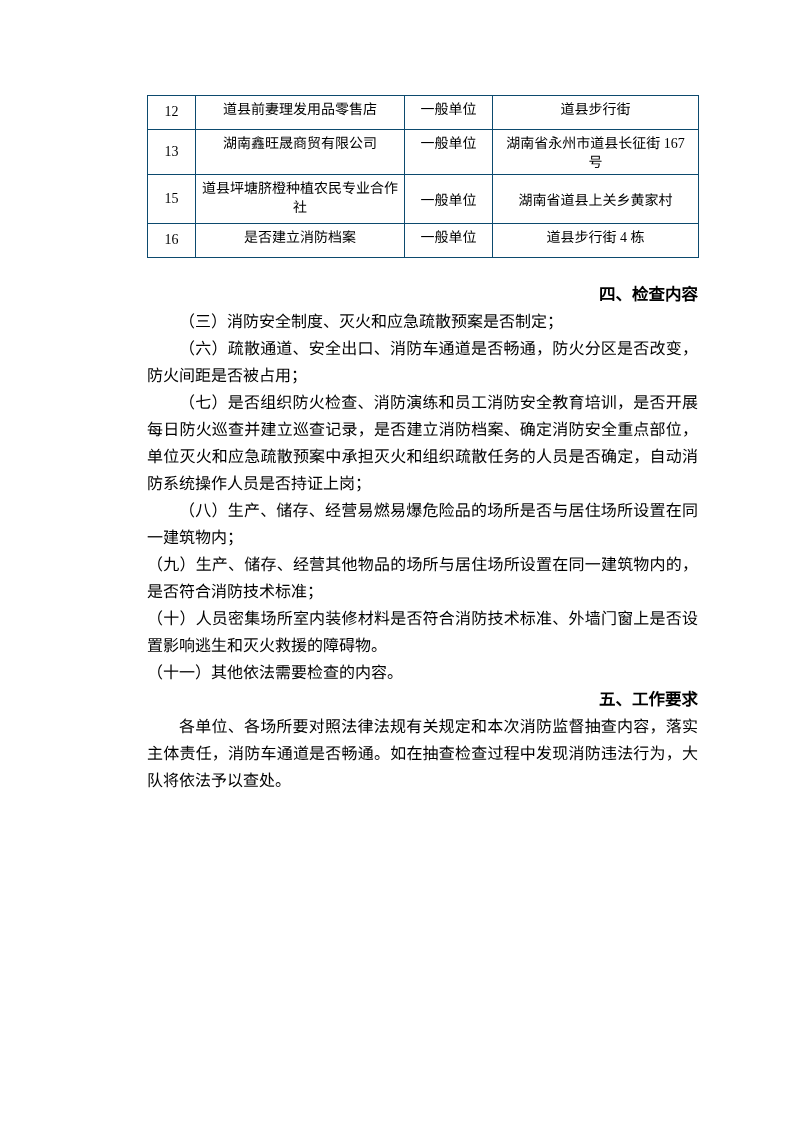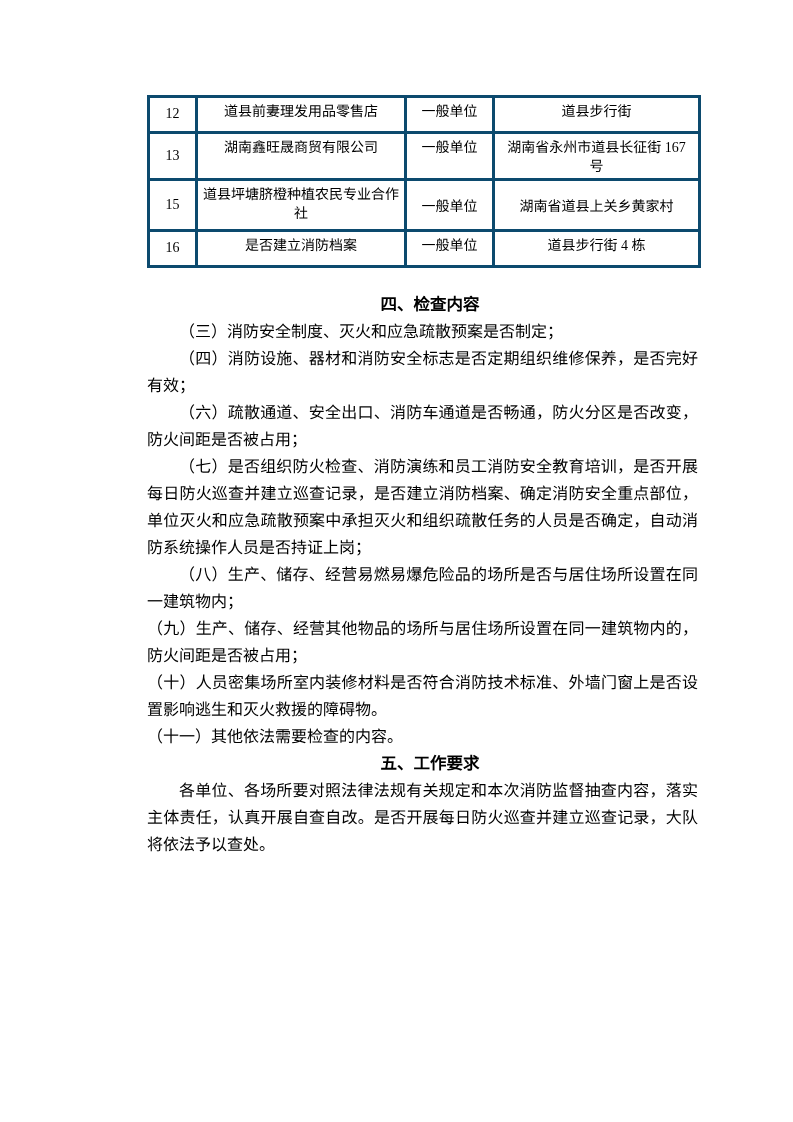--- a/index.html
+++ b/index.html
@@ -25,21 +25,21 @@
   
   table.units-table {
     border-collapse: collapse;
     width: 100%;
     table-layout: fixed;
     font-family: "Liberation Serif", serif;
     font-size: 14px;
     color: #000000;
   }
   table.units-table td {
-    border: 3px solid #0c4a6e;
+    border: 1px solid #0c4a6e;
     text-align: center;
     vertical-align: top;
     padding: 4px 5px 2px 5px;
     line-height: 19px;
     overflow: hidden;
   }
   table.units-table td.num {
     vertical-align: middle;
     font-size: 14px;
     padding-top: 0;
@@ -55,21 +55,21 @@
     margin-top: 23px;
     font-size: 16px;
     line-height: 27px;
     text-align: justify;
   }
   .section-heading {
     font-weight: bold;
     font-size: 16.5px;
     text-indent: 15px;
     margin: 0;
-    text-align: center;
+    text-align: right;
   }
   .para {
     margin: 0;
   }
   .para.indent {
     text-indent: 2em;
   }
 </style>
 </head>
 <body>
@@ -107,24 +107,23 @@
         <td class="name">是否建立消防档案</td>
         <td class="type">一般单位</td>
         <td class="addr">道县步行街 4 栋</td>
       </tr>
     </tbody>
   </table>
 
   <div class="text-block">
     <p class="section-heading">四、检查内容</p>
     <p class="para indent">（三）消防安全制度、灭火和应急疏散预案是否制定；</p>
-    <p class="para indent">（四）消防设施、器材和消防安全标志是否定期组织维修保养，是否完好有效；</p>
     <p class="para indent">（六）疏散通道、安全出口、消防车通道是否畅通，防火分区是否改变，防火间距是否被占用；</p>
     <p class="para indent">（七）是否组织防火检查、消防演练和员工消防安全教育培训，是否开展每日防火巡查并建立巡查记录，是否建立消防档案、确定消防安全重点部位，单位灭火和应急疏散预案中承担灭火和组织疏散任务的人员是否确定，自动消防系统操作人员是否持证上岗；</p>
     <p class="para indent">（八）生产、储存、经营易燃易爆危险品的场所是否与居住场所设置在同一建筑物内；</p>
-    <p class="para">（九）生产、储存、经营其他物品的场所与居住场所设置在同一建筑物内的，防火间距是否被占用；</p>
+    <p class="para">（九）生产、储存、经营其他物品的场所与居住场所设置在同一建筑物内的，是否符合消防技术标准；</p>
     <p class="para">（十）人员密集场所室内装修材料是否符合消防技术标准、外墙门窗上是否设置影响逃生和灭火救援的障碍物。</p>
     <p class="para">（十一）其他依法需要检查的内容。</p>
     <p class="section-heading">五、工作要求</p>
-    <p class="para indent">各单位、各场所要对照法律法规有关规定和本次消防监督抽查内容，落实主体责任，认真开展自查自改。是否开展每日防火巡查并建立巡查记录，大队将依法予以查处。</p>
+    <p class="para indent">各单位、各场所要对照法律法规有关规定和本次消防监督抽查内容，落实主体责任，消防车通道是否畅通。如在抽查检查过程中发现消防违法行为，大队将依法予以查处。</p>
   </div>
 
 </div>
 
 </body></html>

